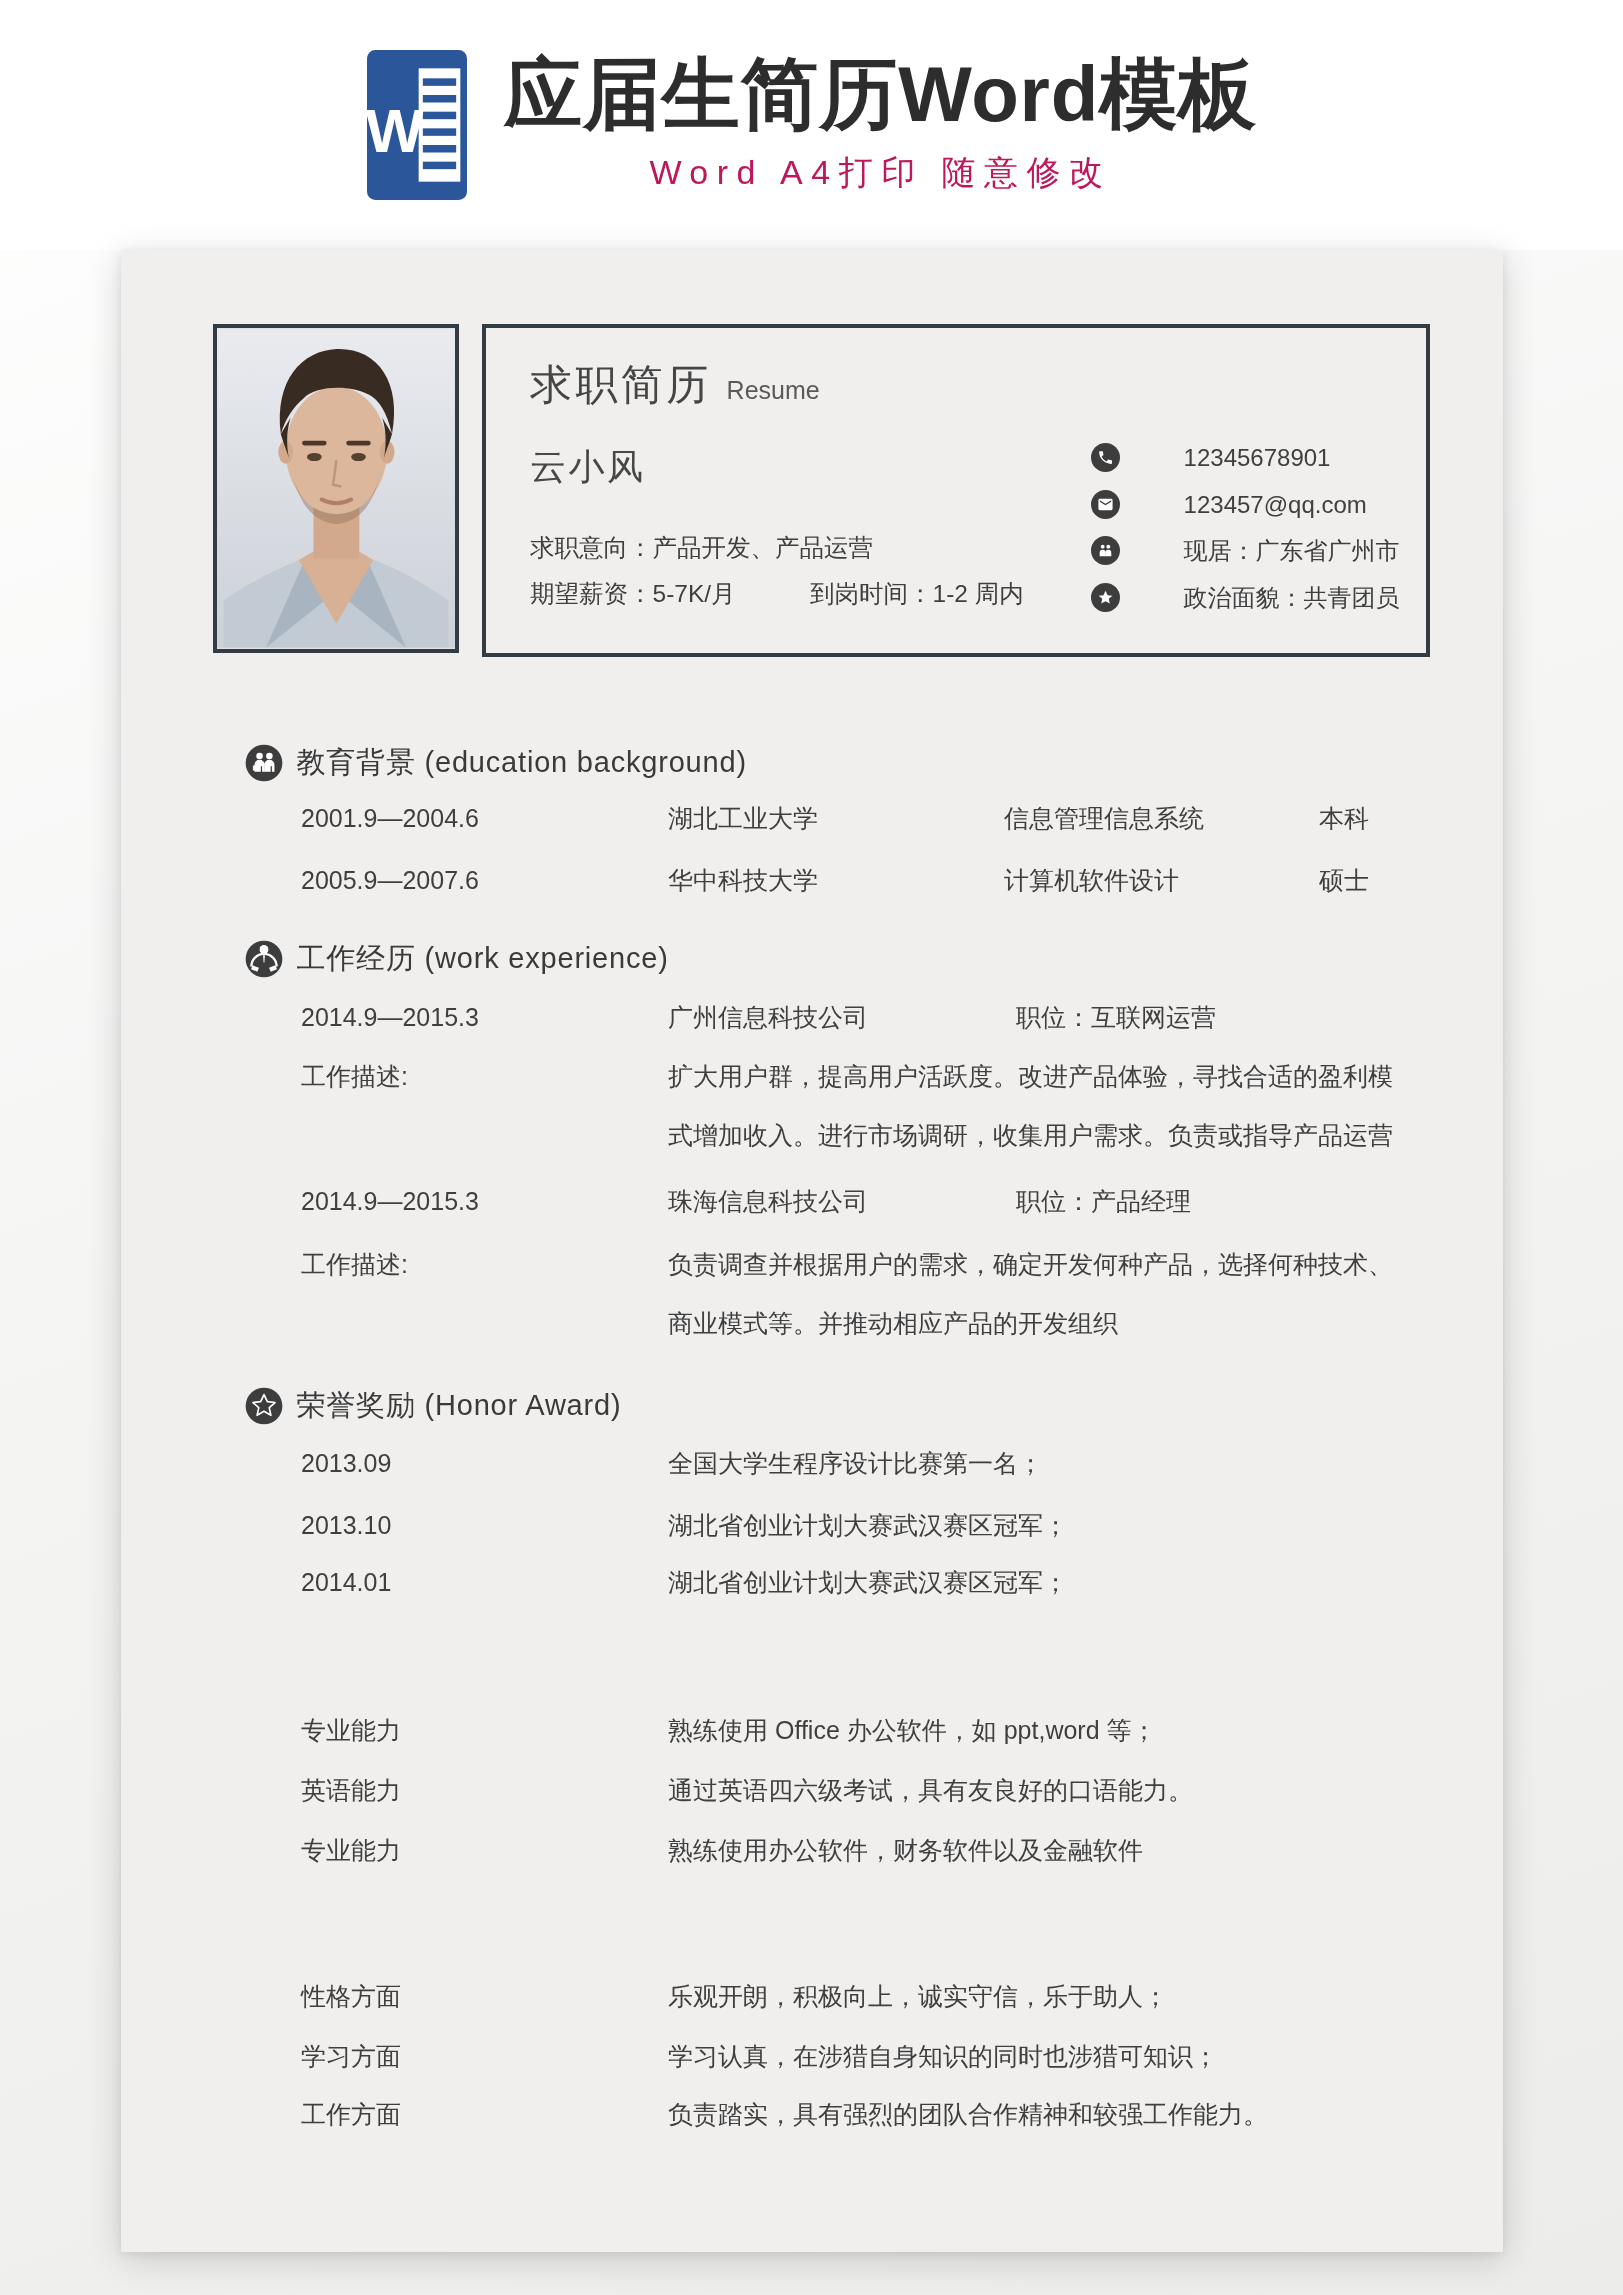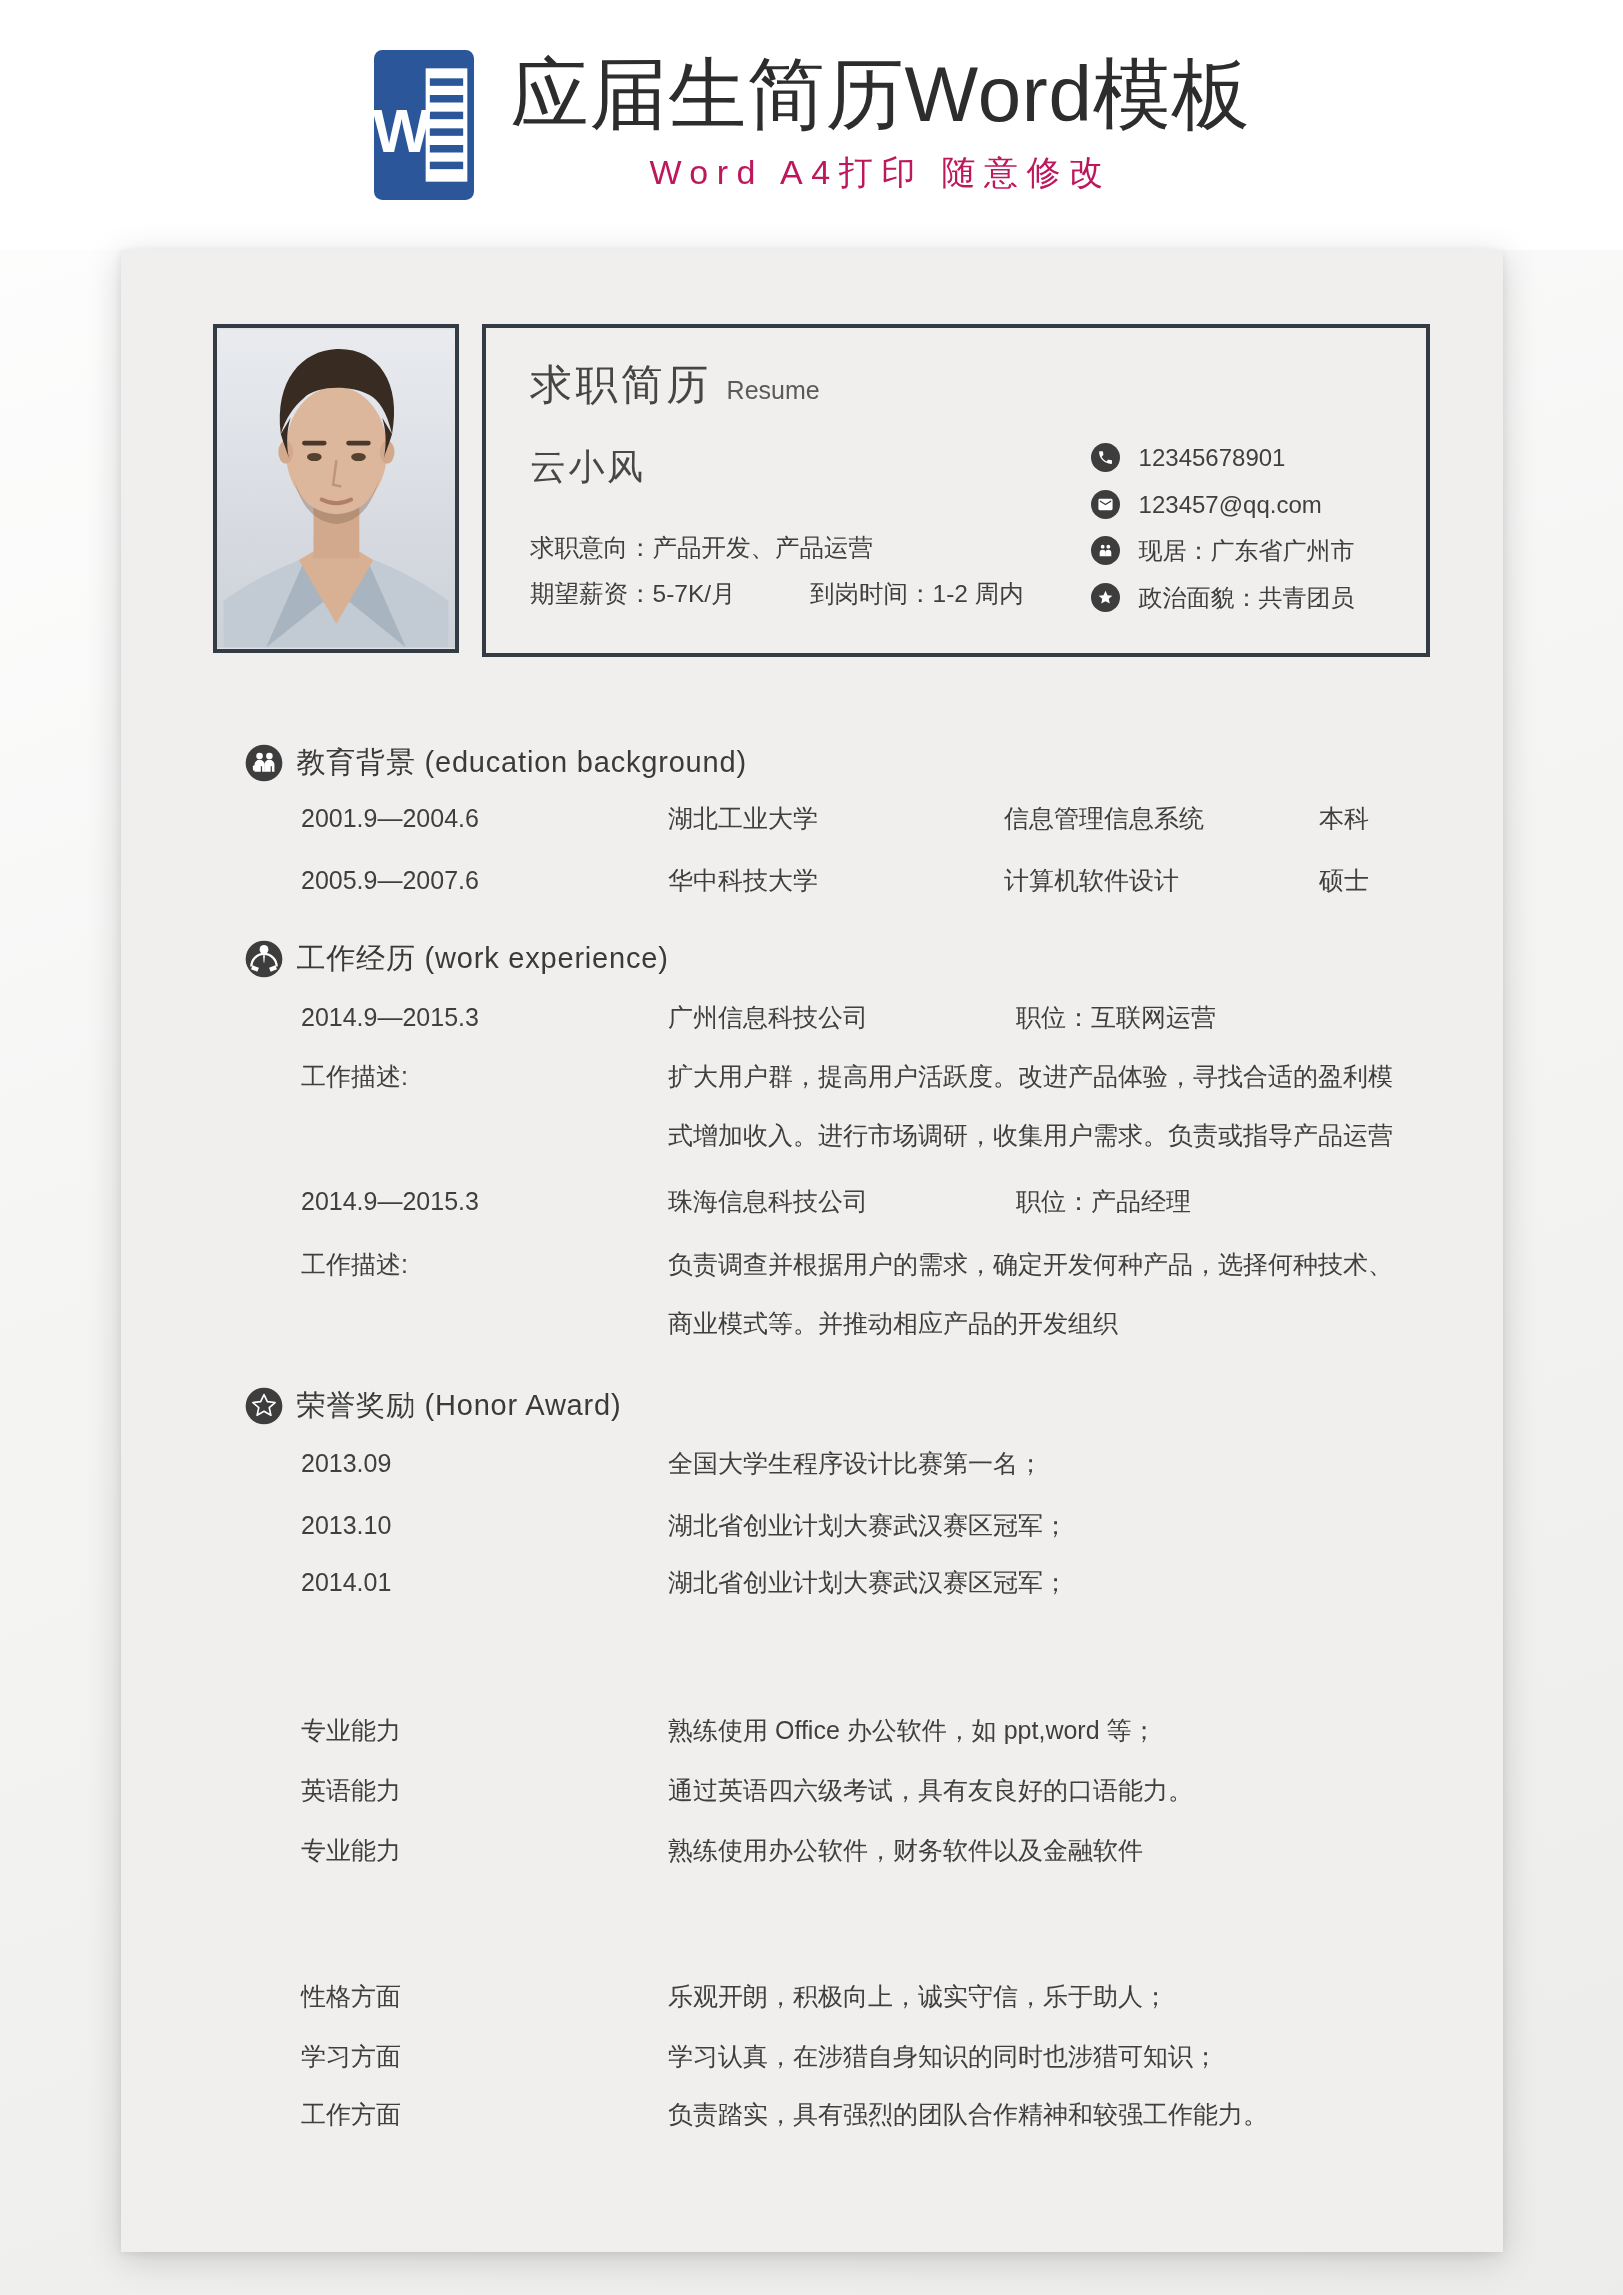--- a/index.html
+++ b/index.html
@@ -5,21 +5,21 @@
   html,body{margin:0;padding:0;}
   .canvas{position:relative;width:1624px;height:2295px;overflow:hidden;
     background:linear-gradient(160deg,#ffffff 0%,#f5f5f4 45%,#ececeb 100%);
     font-family:"Liberation Sans","DejaVu Sans",sans-serif;color:#3f3f3f;}
 
   
   .banner{position:absolute;top:0;left:0;width:100%;height:250px;background:#ffffff;
     display:flex;align-items:center;justify-content:center;gap:37px;}
   .logo{width:100px;height:151px;flex:0 0 100px;}
   .banner-text{display:flex;flex-direction:column;align-items:center;}
-  .banner-title{font-size:78px;font-weight:400;color:#2d2d2d;line-height:1.05;letter-spacing:0.8px;}
+  .banner-title{font-size:78px;font-weight:700;color:#2d2d2d;line-height:1.05;letter-spacing:0.8px;}
   .banner-subtitle{margin-top:13.5px;font-size:34px;color:#be185d;letter-spacing:8.5px;}
 
   
   .page{position:absolute;left:121px;top:250px;width:1382px;height:2002px;background:#f0efee;
     box-shadow:0 6.8px 34px rgba(0,0,0,.16),0 1.7px 8.5px rgba(0,0,0,.08);}
 
   .photo{position:absolute;left:92px;top:74px;width:246px;height:329px;border:4.2px solid #333b45;
     box-sizing:border-box;background:#dfe2e7;overflow:hidden;}
   .photo svg{display:block;width:100%;height:100%;}
 
@@ -29,21 +29,21 @@
   .t-cn{font-size:42px;color:#454545;font-weight:500;letter-spacing:3.4px;}
   .t-en{font-size:25px;color:#5a5a5a;}
   .name{position:absolute;left:44px;top:115px;font-size:36px;color:#474747;letter-spacing:2.5px;}
   .intent{position:absolute;left:44px;top:171px;font-size:24.5px;margin-top:32px;}
   .sal{position:absolute;left:44px;top:249px;font-size:24.5px;}
   .arr{position:absolute;left:324px;top:249px;font-size:24.5px;}
   .contact{position:absolute;left:605px;height:29px;display:flex;align-items:center;gap:18.6px;}
   .cicon{width:29px;height:29px;border-radius:50%;background:#3d3d3d;flex:0 0 29px;
     display:flex;align-items:center;justify-content:center;}
   .cicon svg{width:17px;height:17px;}
-  .ctext{font-size:24px;color:#3f3f3f;white-space:nowrap;}
+  .ctext{font-size:24px;color:#3f3f3f;white-space:nowrap;margin-left:45px;}
 
   
   .sec-head{position:absolute;left:124px;display:flex;align-items:center;gap:13.5px;}
   .sec-icon{width:38px;height:38px;flex:0 0 38px;}
   .sec-title{font-size:29px;color:#3a3a3a;letter-spacing:0.8px;}
   .row{position:absolute;left:180px;right:68px;height:37px;display:flex;align-items:center;
     font-size:25px;color:#3f3f3f;}
   .c1{width:367px;flex:0 0 367px;}
   .c2{width:336px;flex:0 0 336px;}
   .c3{width:315px;flex:0 0 315px;}

